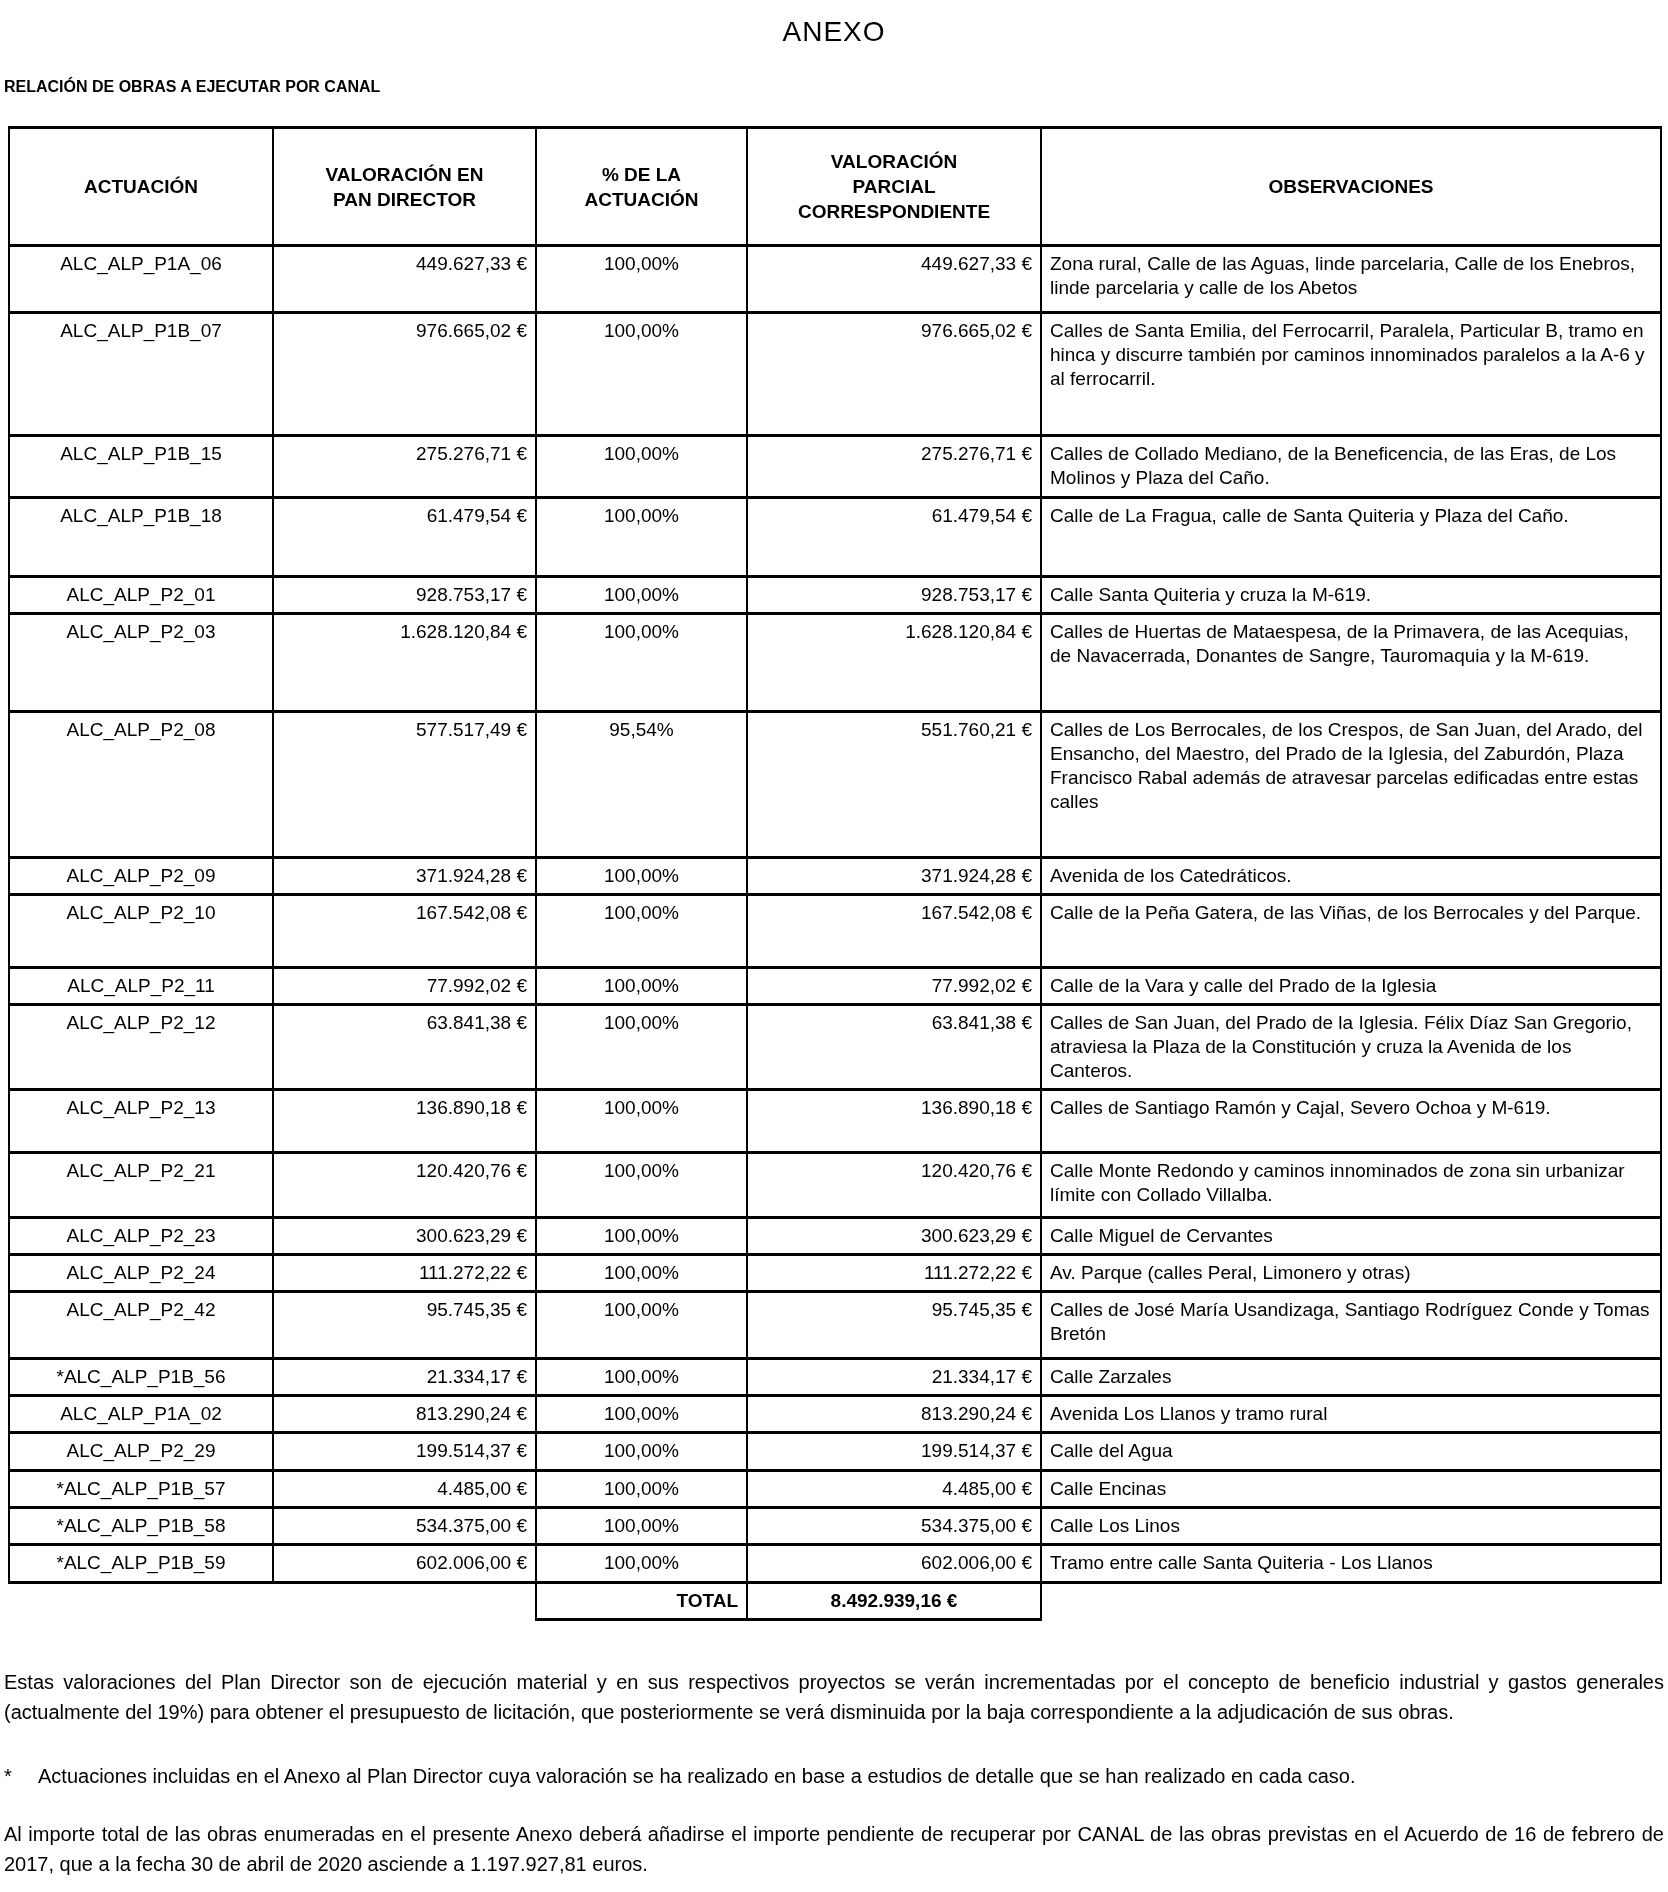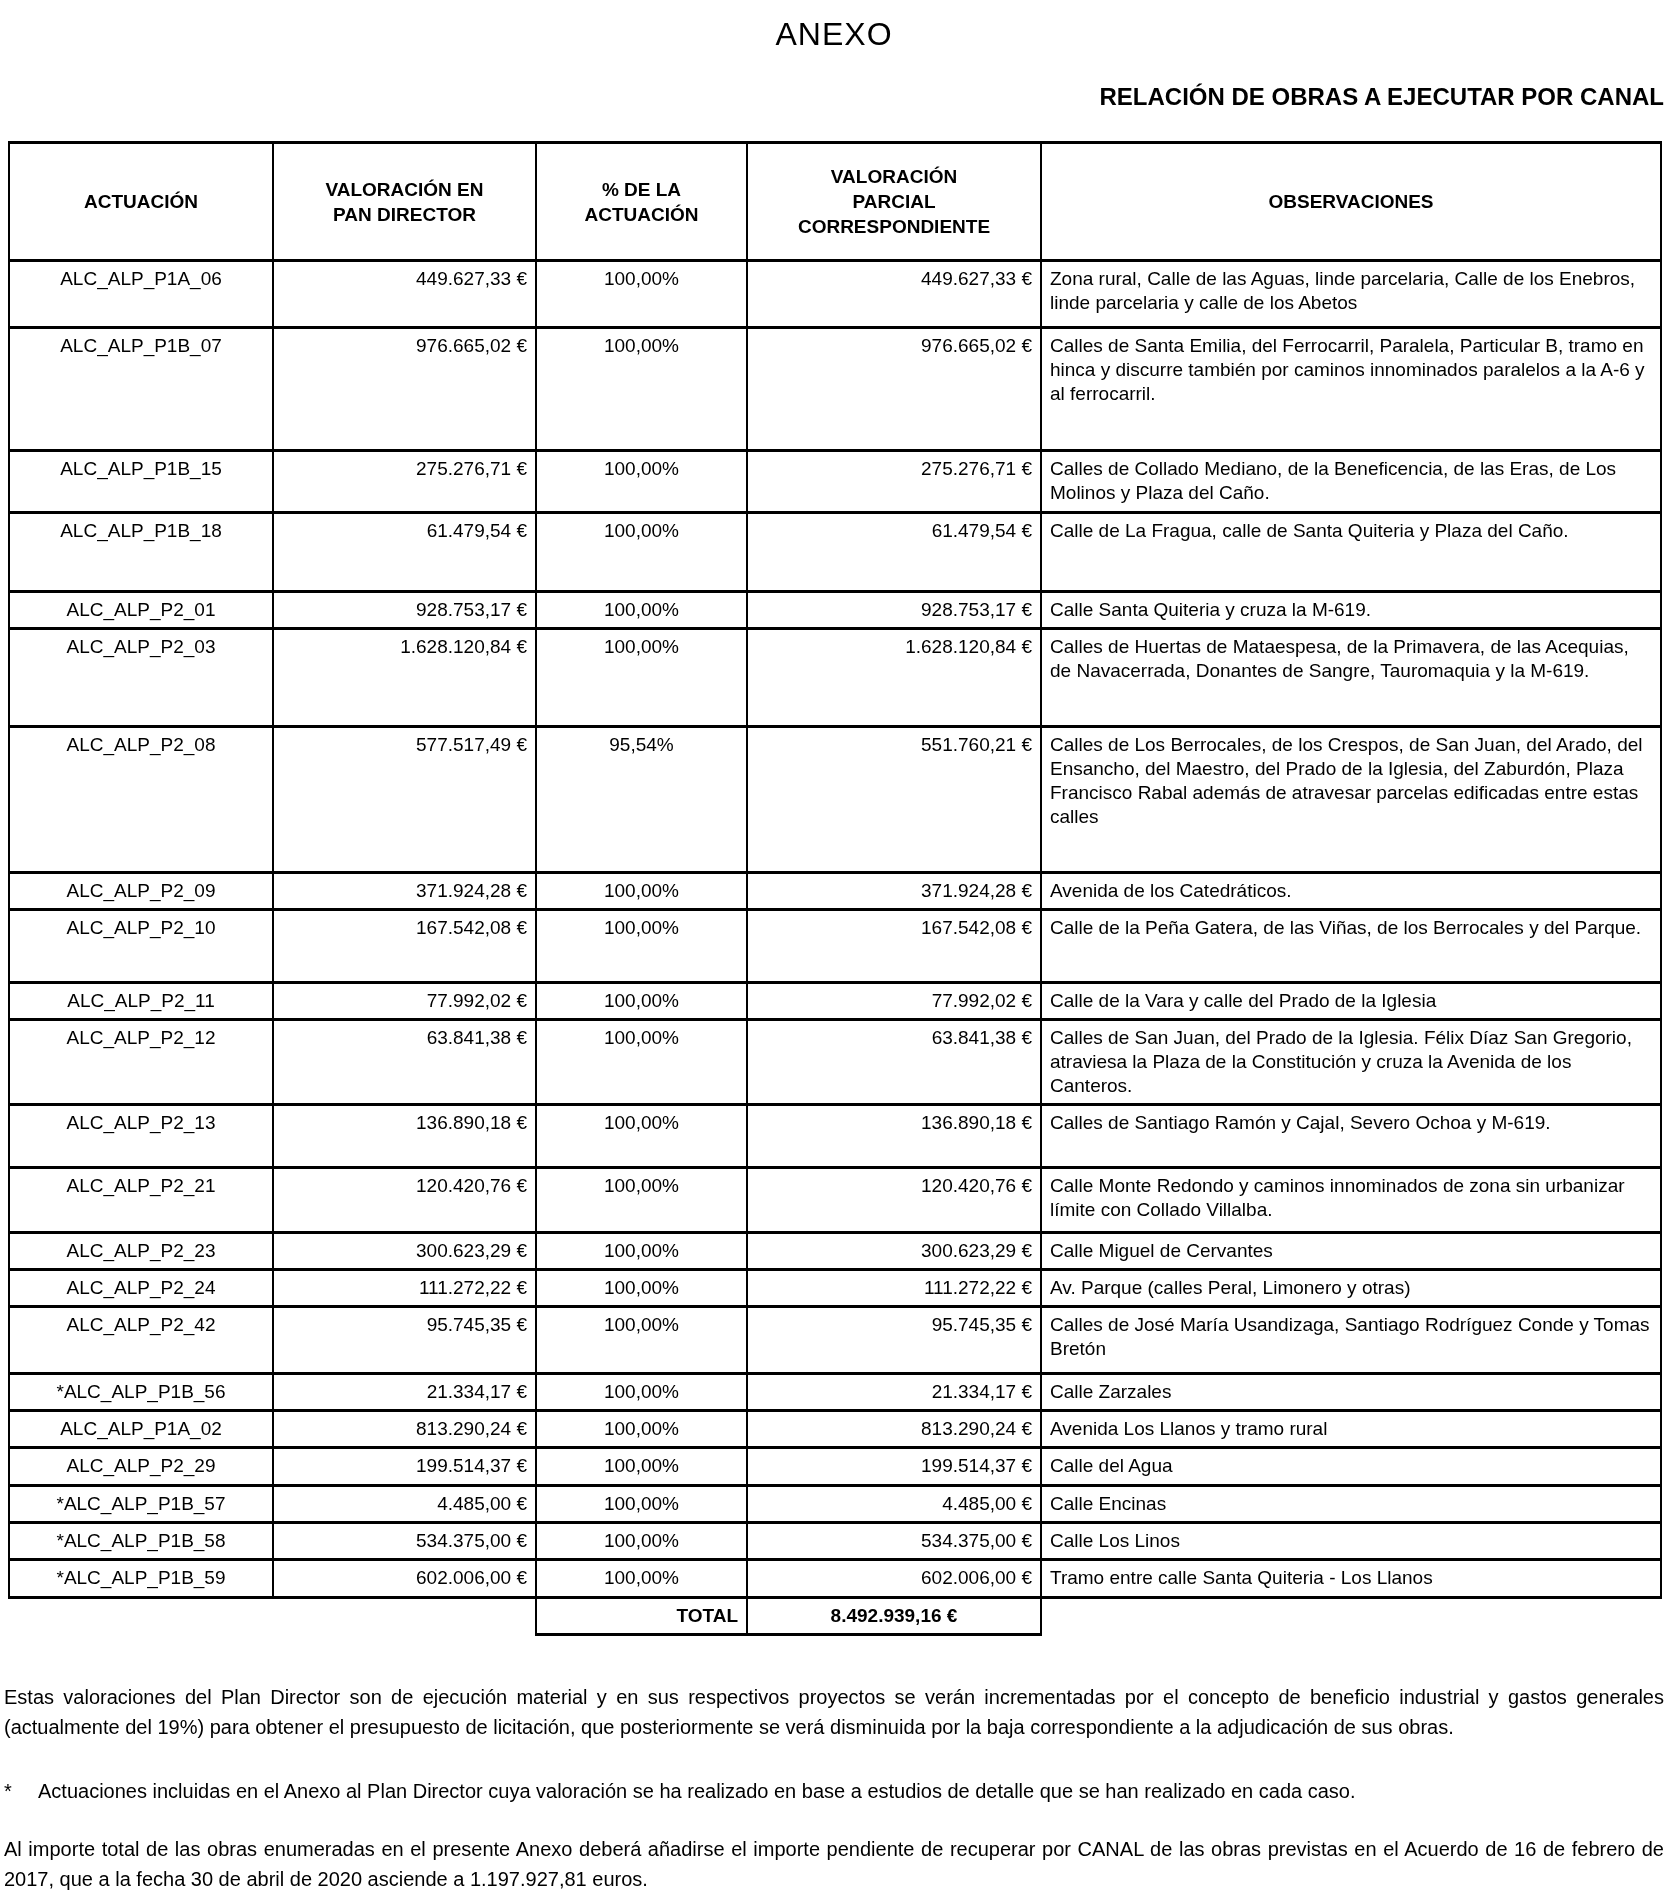--- a/index.html
+++ b/index.html
@@ -11,28 +11,28 @@
   }
   .page {
     width: 1668px;
     min-height: 1892px;
     box-sizing: border-box;
     padding: 10px 4px 20px 4px;
     background: #ffffff;
   }
   .doc-title {
     text-align: center;
-    font-size: 32px;
+    font-size: 28px;
     font-weight: 400;
     letter-spacing: 1px;
     margin: 6px 0 0 0;
   }
   .doc-subtitle {
-    text-align: right;
-    font-size: 24px;
+    text-align: left;
+    font-size: 16px;
     font-weight: 700;
     margin: 30px 0 0 0;
   }
   table.works {
     border-collapse: collapse;
     table-layout: fixed;
     width: 1652px;
     margin: 30px 0 0 4px;
     font-size: 19px;
   }

